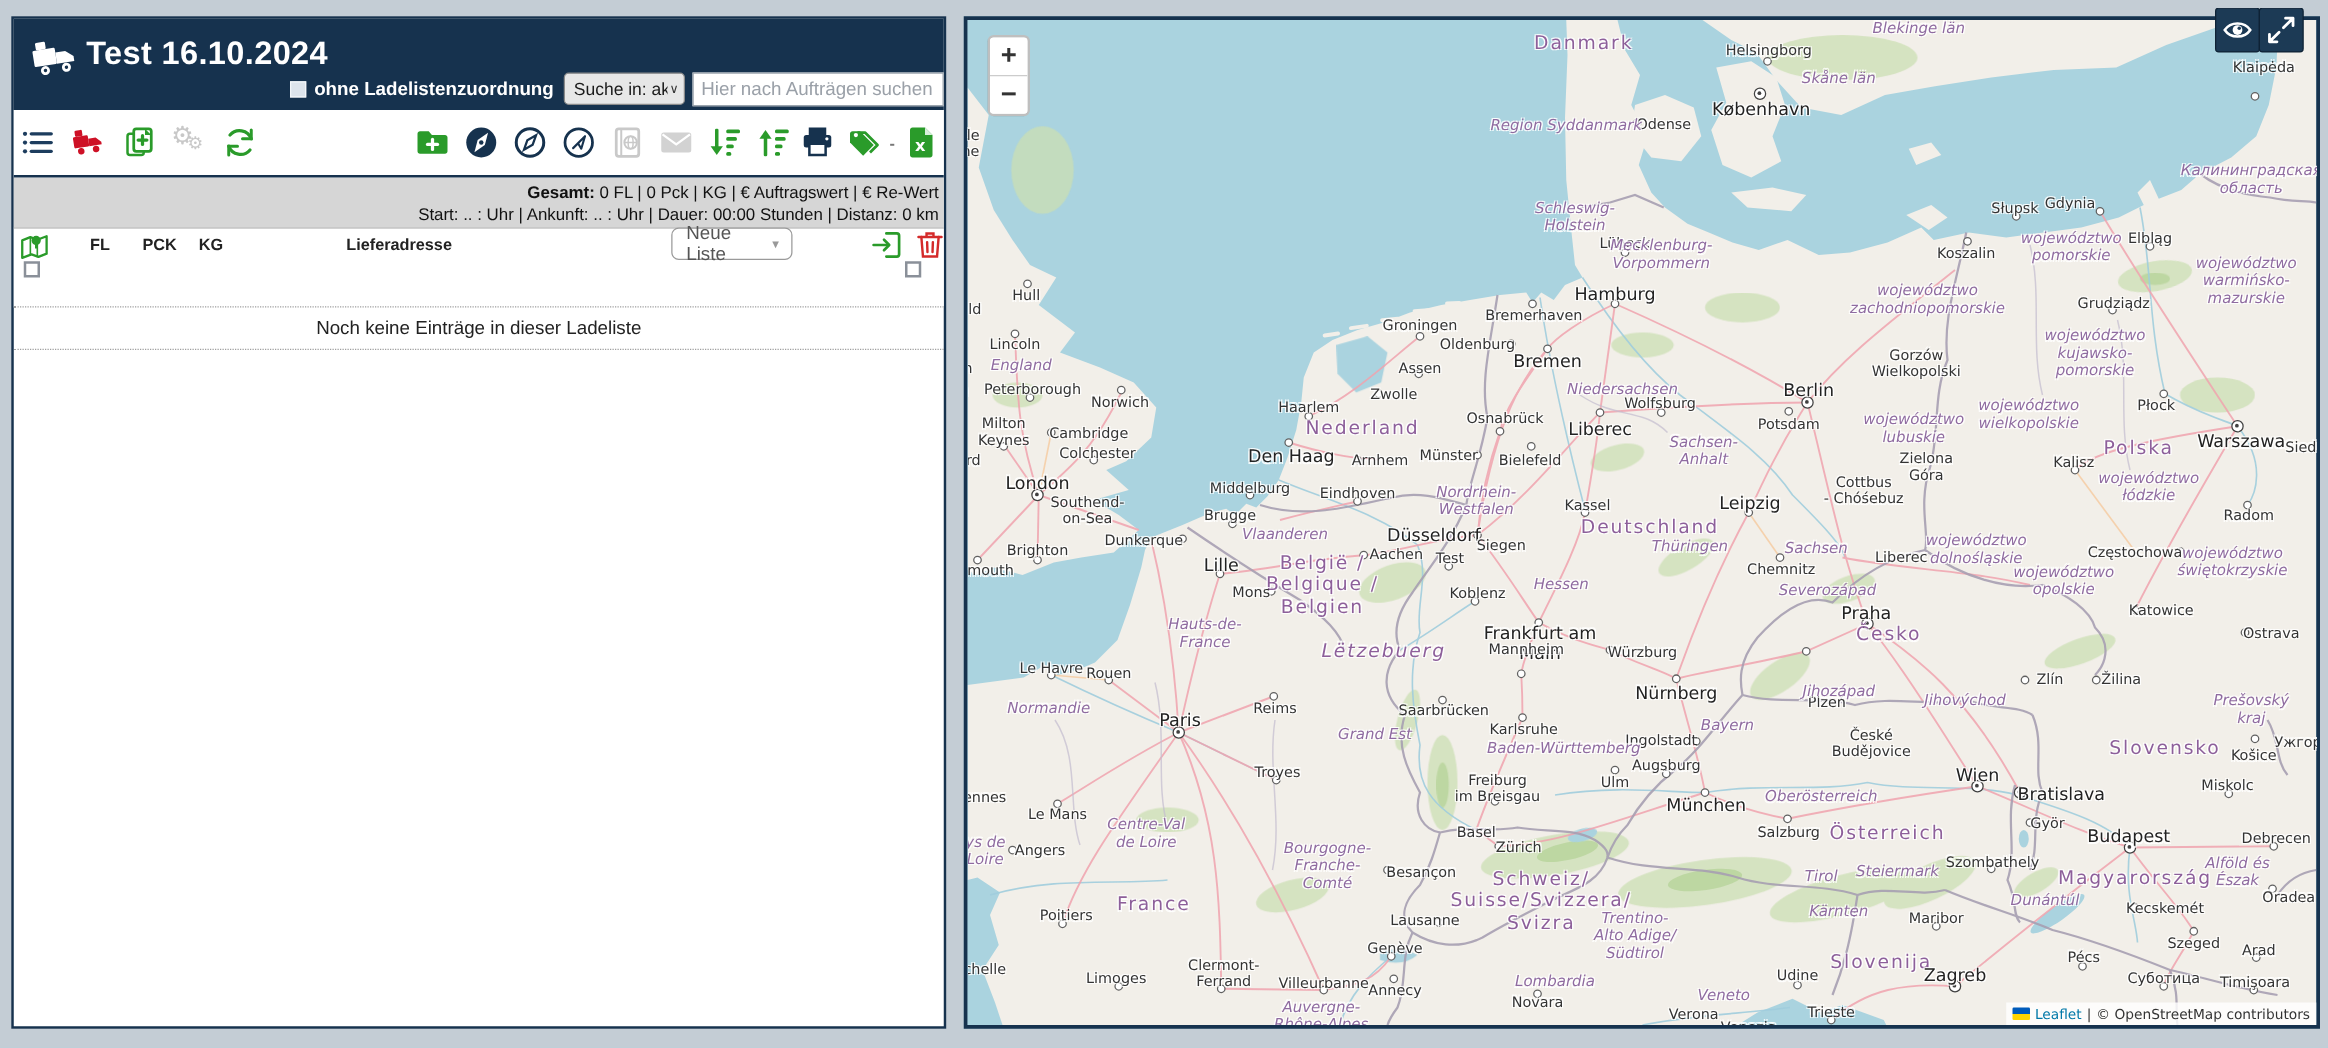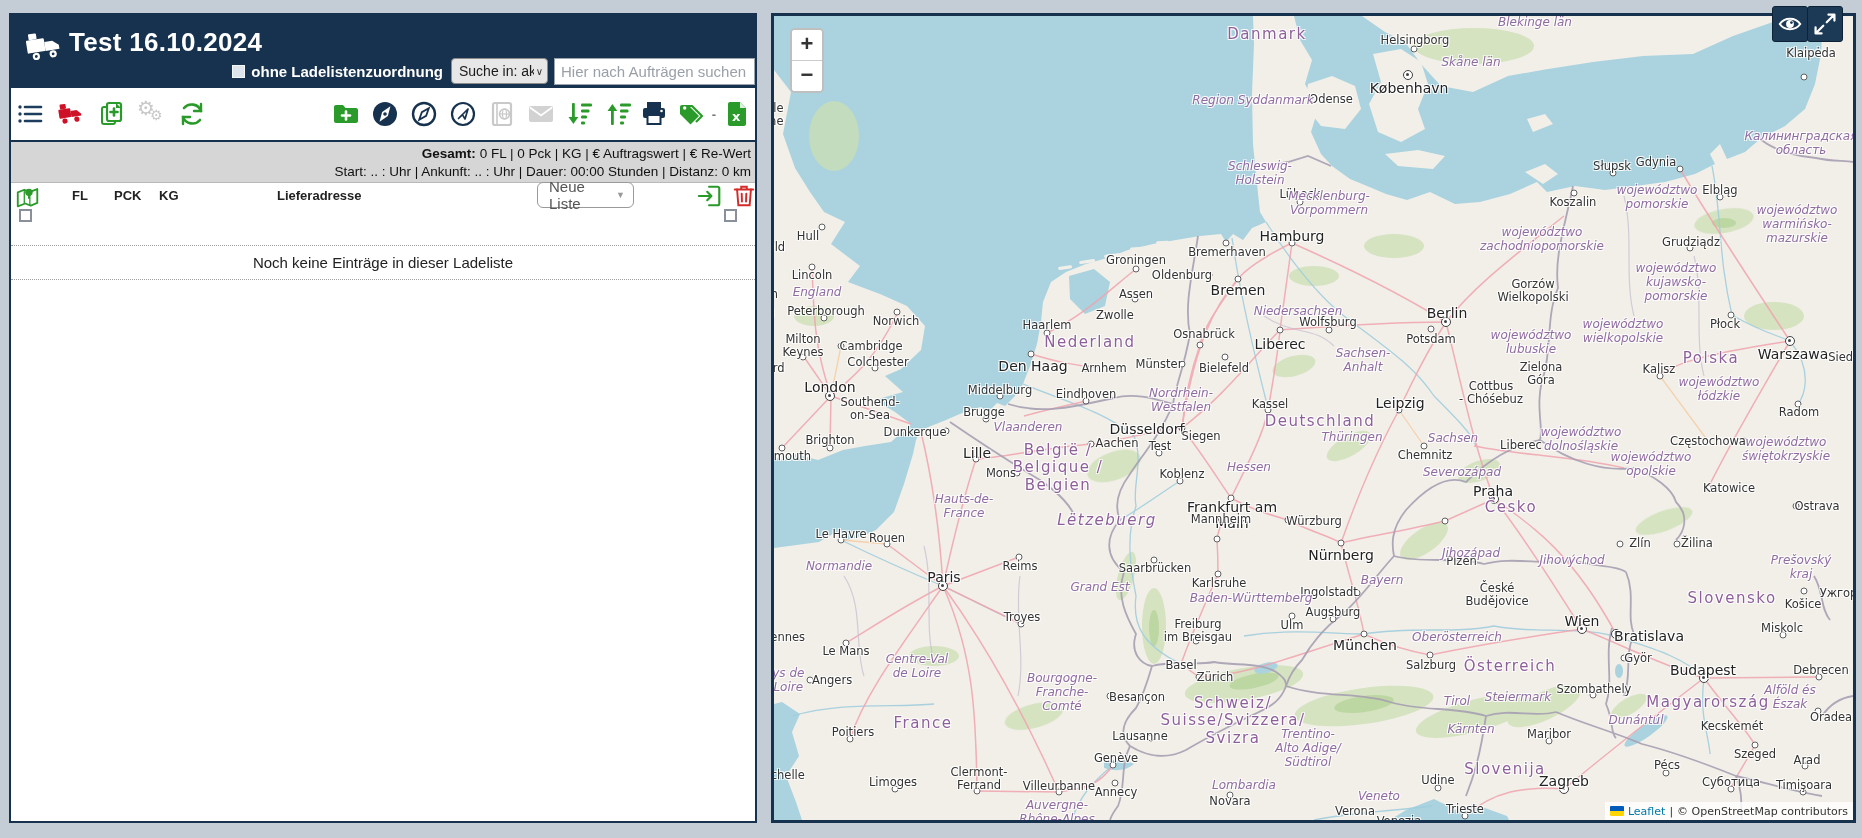--- a/index.html
+++ b/index.html
@@ -615,21 +615,21 @@
           <div class="mlabel ml-b" style="left: 1019px; top: 338px;">Warszawa</div>
           <div class="mlabel ml-b" style="left: 790px; top: 765px;">Zagreb</div>
           <div class="mlabel ml-b" style="left: 591px; top: 629px;">München</div>
           <div class="mlabel ml-b" style="left: 567px; top: 539px;">Nürnberg</div>
           <div class="mlabel ml-b" style="left: 626px; top: 387px;">Leipzig</div>
           <div class="mlabel ml-b" style="left: 458px; top: 499px;">Frankfurt am
 Main</div>
           <div class="mlabel ml-b" style="left: 259px; top: 350px;">Den Haag</div>
           <div class="mlabel ml-b" style="left: 203px; top: 437px;">Lille</div>
           <div class="mlabel ml-b" style="left: 373px; top: 413px;">Düsseldorf</div>
-          <div class="mlabel ml-c" style="left: 34px; top: 221px;">Hull</div>
+          <div class="mlabel ml-c" style="left: 47px; top: 221px;">Hull</div>
           <div class="mlabel ml-c" style="left: -14px; top: 232px;">Sheffield</div>
           <div class="mlabel ml-c" style="left: 38px; top: 260px;">Lincoln</div>
           <div class="mlabel ml-c" style="left: 52px; top: 296px;">Peterborough</div>
           <div class="mlabel ml-c" style="left: 122px; top: 306px;">Norwich</div>
           <div class="mlabel ml-c" style="left: 29px; top: 330px;">Milton
 Keynes</div>
           <div class="mlabel ml-c" style="left: 97px; top: 331px;">Cambridge</div>
           <div class="mlabel ml-c" style="left: 104px; top: 347px;">Colchester</div>
           <div class="mlabel ml-c" style="left: -12px; top: 353px;">Watford</div>
           <div class="mlabel ml-c" style="left: 96px; top: 393px;">Southend-

